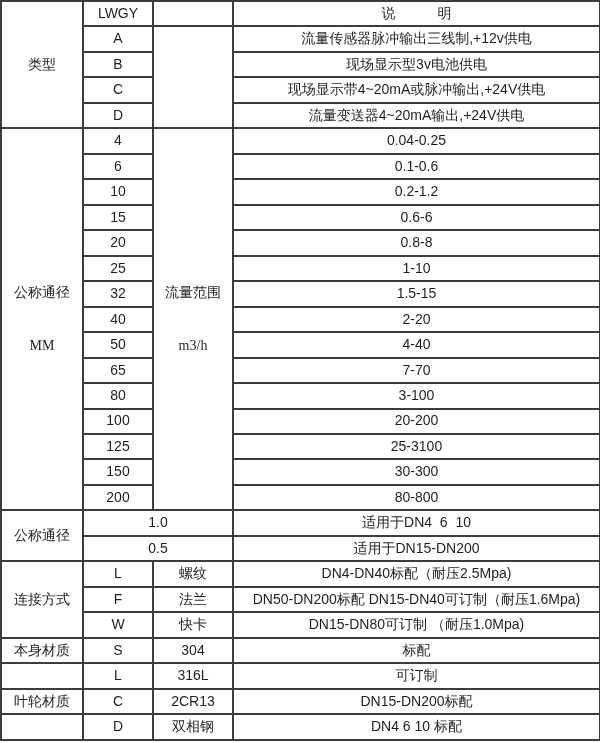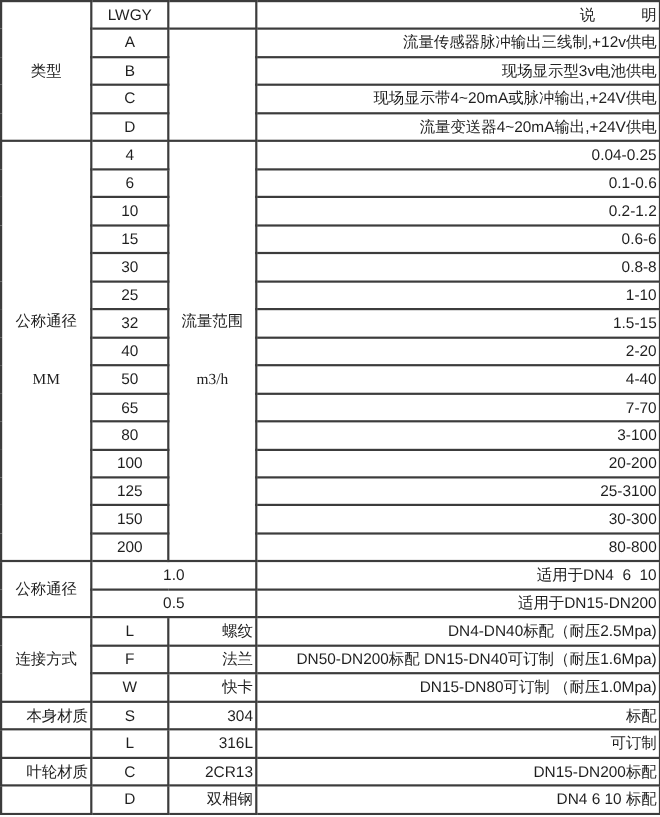--- a/index.html
+++ b/index.html
@@ -22,21 +22,21 @@
     border: 2px solid #3c3c3c;
     font-size: 14px;
     line-height: 1.25;
     vertical-align: middle;
     padding: 1px 2px;
     white-space: pre-wrap;
     overflow: hidden;
   }
   table.spec tr { height: 25px; }
   .c { text-align: center; }
-  .l { text-align: right; padding-left: 4px; }
+  .l { text-align: center; padding-left: 4px; }
   .stack div { text-align: center; font-family: Liberation Serif, serif; }
 </style>
 </head>
 <body>
 
 <table class="spec">
   <colgroup>
     <col style="width:82px">
     <col style="width:70px">
     <col style="width:80px">
@@ -86,21 +86,21 @@
   </tr>
   <tr>
     <td class="c">10</td>
     <td class="l">0.2-1.2</td>
   </tr>
   <tr>
     <td class="c">15</td>
     <td class="l">0.6-6</td>
   </tr>
   <tr>
-    <td class="c">30</td>
+    <td class="c">20</td>
     <td class="l">0.8-8</td>
   </tr>
   <tr>
     <td class="c">25</td>
     <td class="l">1-10</td>
   </tr>
   <tr>
     <td class="c">32</td>
     <td class="l">1.5-15</td>
   </tr>

